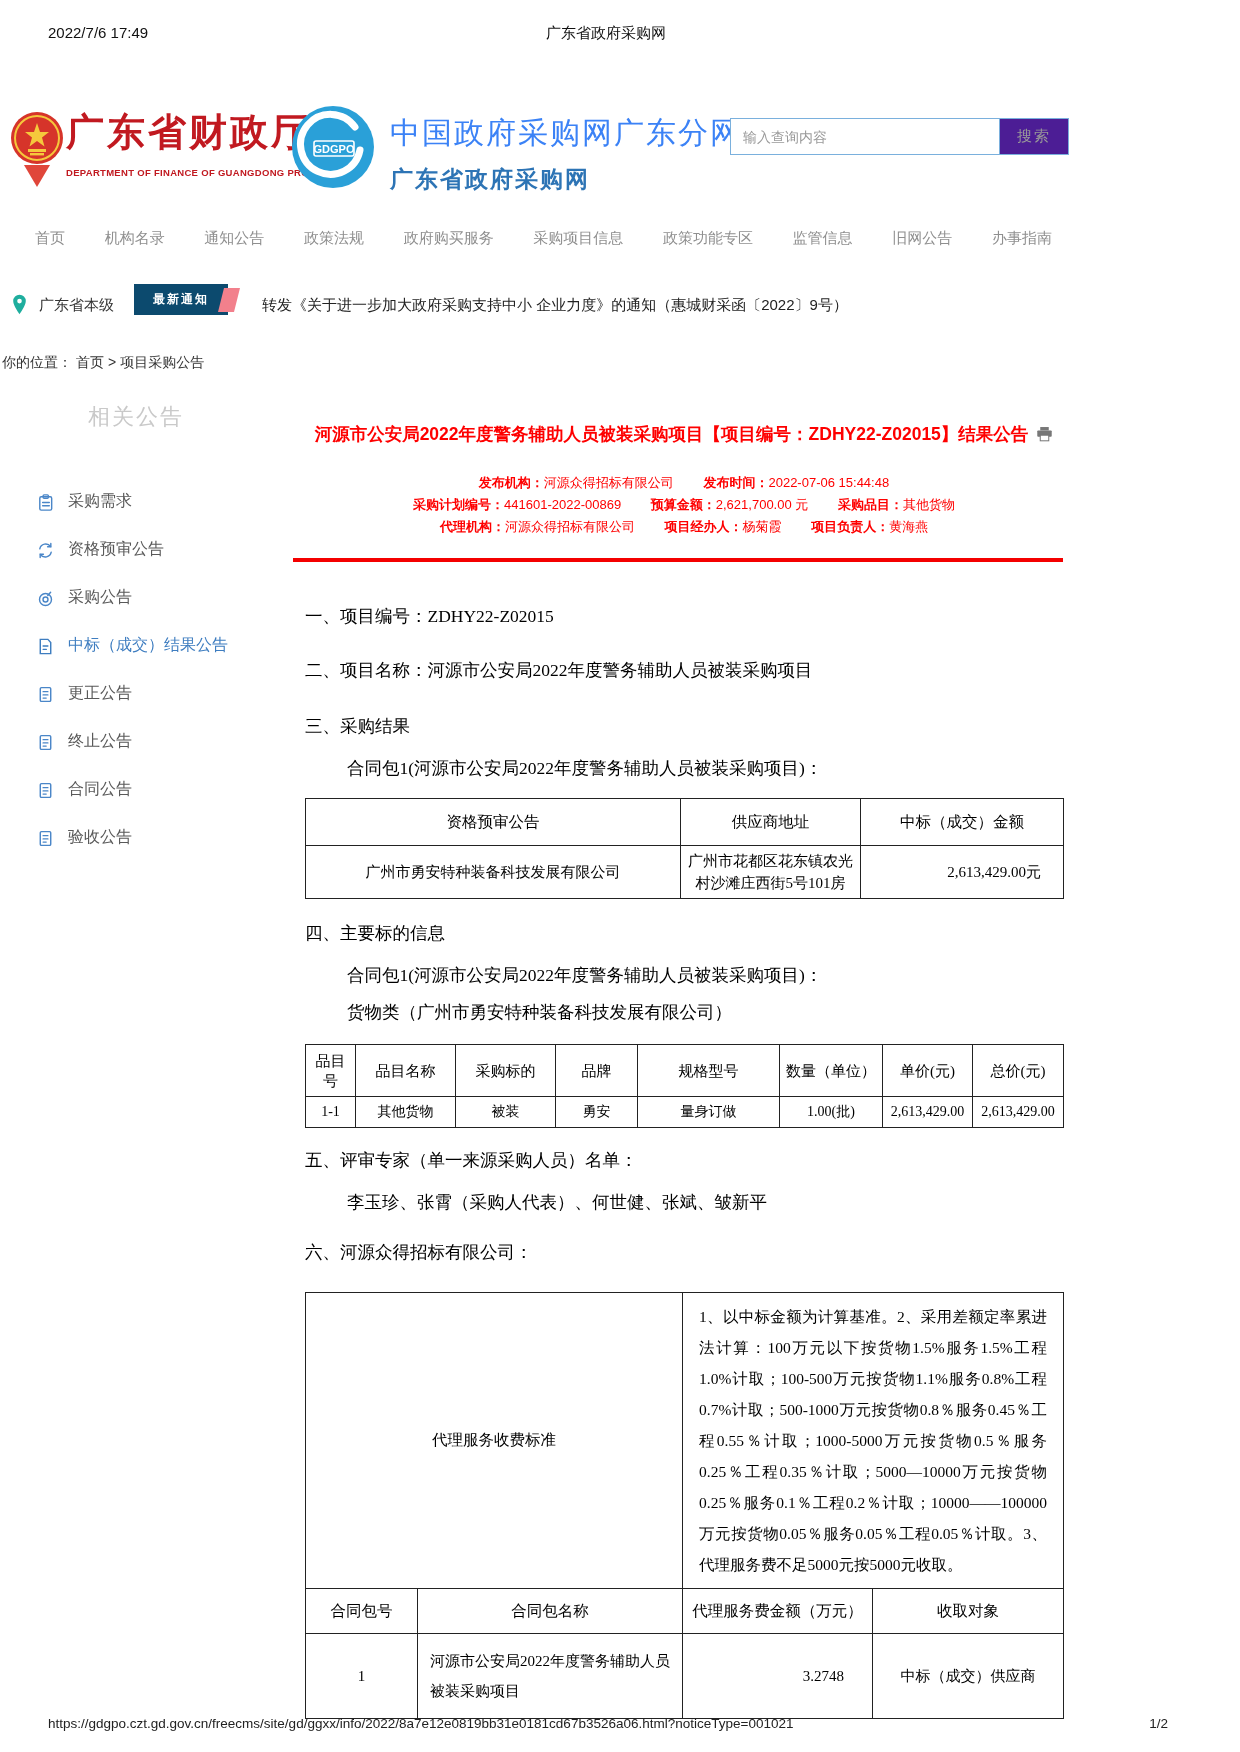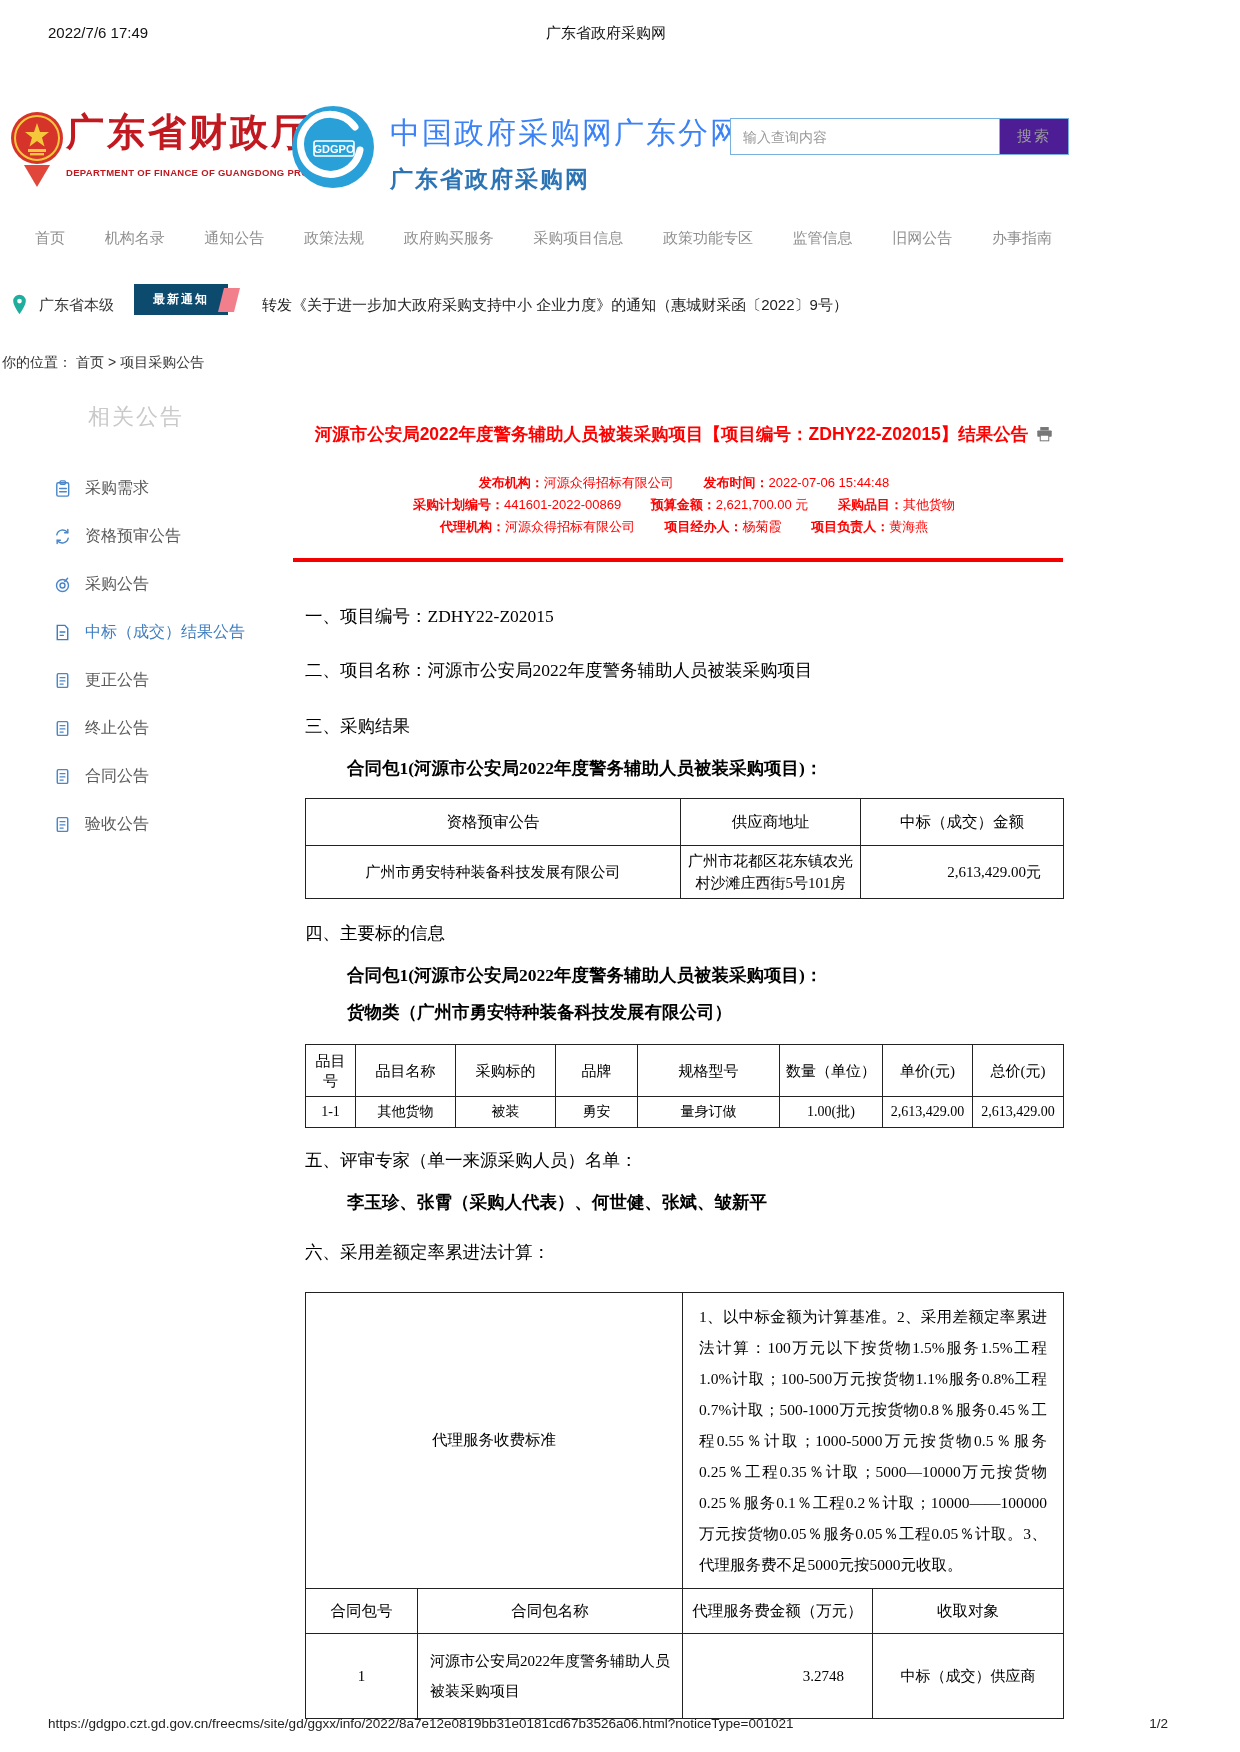--- a/index.html
+++ b/index.html
@@ -42,38 +42,38 @@
   
   .breadcrumb { position:absolute; top:354px; left:2px; font-size:14px; color:#333; }
   .breadcrumb a { color:#333; text-decoration:none; margin:0 4px; }
   .breadcrumb .sep { margin-right:4px; }
 
   
   .content { position:absolute; top:388px; left:0; width:1240px; display:flex; align-items:flex-start; }
   .sidebar { width:293px; flex:none; }
   .sidebar-heading { margin-top:14px; width:272px; text-align:center; font-size:22px; color:#c9c9c9; letter-spacing:2px; }
   .side-list { margin-top:32px; }
-  .side-item { display:flex; align-items:center; height:48px; padding-left:35px; font-size:16px; color:#595959; cursor:pointer;margin-left:17px; }
+  .side-item { display:flex; align-items:flex-end; height:48px; padding-left:35px; font-size:16px; color:#595959; cursor:pointer; }
   .side-item .icon { width:20px; height:20px; margin-right:13px; display:flex; align-items:center; justify-content:center; }
   .side-item.active { color:#3e7dc0; }
 
   .main { width:770px; padding-left:12px; font-family:"Liberation Serif","DejaVu Serif",serif; }
   .article-title-row { margin-top:34px; display:flex; justify-content:center; align-items:center; gap:8px; }
   .article-title { font-size:17.5px; font-weight:bold; color:#fe0000; font-family:"Liberation Sans","DejaVu Sans",sans-serif; }
   .print-icon { cursor:pointer; flex:none; }
 
   .meta { margin-top:26px; text-align:center; font-family:"Liberation Sans","DejaVu Sans",sans-serif; }
   .meta-row { font-size:13px; color:#fe0000; line-height:22px; }
   .meta-row .pair { display:inline-block; margin:0 13px; }
   .meta-row .m-label { font-weight:bold; }
 
   .red-divider { margin-top:20px; margin-left:-12px; width:770px; height:4px; background:#f40000; }
 
   .sec { font-size:17.5px; line-height:24px; }
-  .sub { font-size:17.5px; line-height:24px; padding-left:42px;font-weight:bold; }
+  .sub { font-size:17.5px; line-height:24px; padding-left:42px; }
   .mt42{margin-top:42px;} .mt30{margin-top:30px;} .mt32{margin-top:32px;}
   .mt26{margin-top:26px;} .mt22{margin-top:22px;} .mt20{margin-top:20px;}
   .mt18{margin-top:18px;} .mt13{margin-top:13px;}
 
   table { border-collapse:collapse; width:758px; table-layout:fixed; font-family:"Liberation Serif","DejaVu Serif",serif; }
   th, td { border:1px solid #222; font-weight:normal; text-align:center; vertical-align:middle; }
   .t1 { margin-top:18px; }
   .t1 th { height:47px; font-size:15.5px; }
   .t1 td { height:53px; font-size:15px; line-height:22px; padding:2px; }
   .t1 .amount { text-align:right; padding-right:22px; }
@@ -333,21 +333,21 @@
             <td>量身订做</td>
             <td>1.00(批)</td>
             <td>2,613,429.00</td>
             <td>2,613,429.00</td>
           </tr>
         </tbody>
       </table>
 
       <p class="sec mt20">五、评审专家（单一来源采购人员）名单：</p>
       <p class="sub mt18">李玉珍、张霄（采购人代表）、何世健、张斌、皱新平</p>
-      <p class="sec mt26">六、采用差额定率累进法计算：</p>
+      <p class="sec mt26">六、河源众得招标有限公司：</p>
 
       <table class="t3">
         <colgroup>
             <col style="width:112px">
             <col style="width:265px">
             <col style="width:190px">
             <col style="width:191px">
           </colgroup>
         <tbody>
           <tr>

